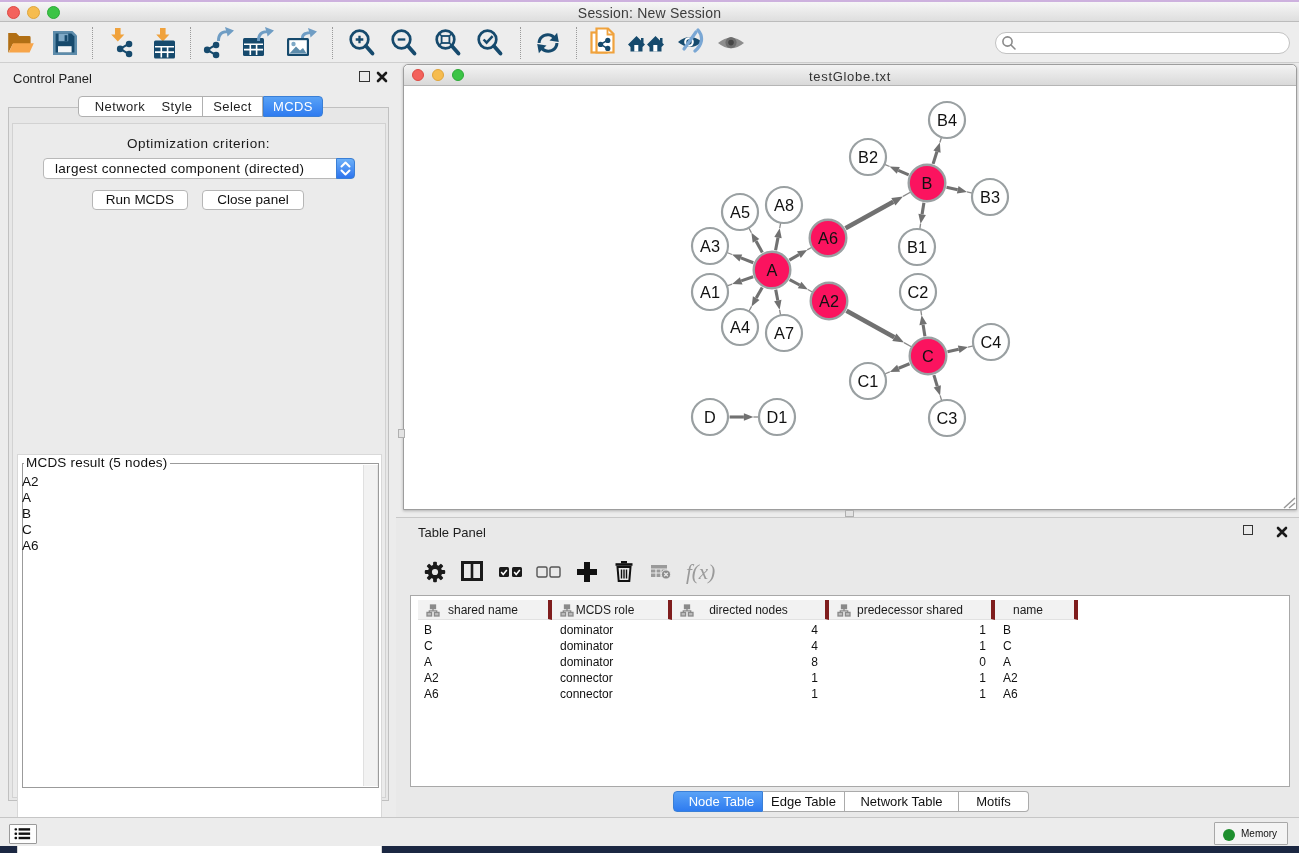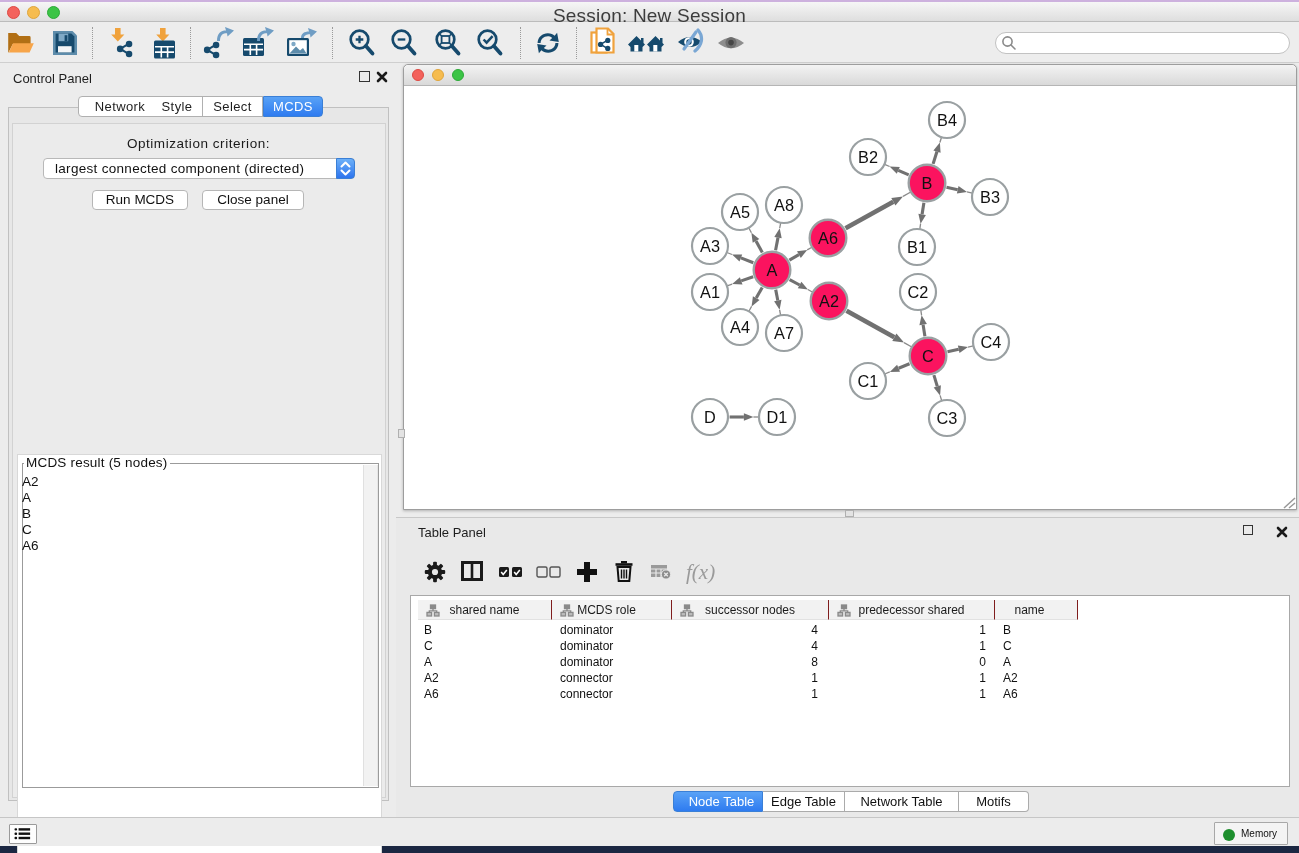--- a/index.html
+++ b/index.html
@@ -3,21 +3,21 @@
 <style>
 *{margin:0;padding:0;box-sizing:border-box;}
 html,body{width:1299px;height:853px;overflow:hidden;}
 body{font-family:"Liberation Sans",sans-serif;background:#ececec;position:relative;}
 .abs{position:absolute;}
 
 #topstrip{left:0;top:0;width:1299px;height:2px;background:#cdb1de;}
 #botstrip{left:0;top:846px;width:1299px;height:7px;background:#1b2742;}
 
 #titlebar{left:0;top:2px;width:1299px;height:20px;background:linear-gradient(#f6f6f6,#dedede);border-bottom:1px solid #bcbcbc;}
-#titletext{left:0;top:5px;width:1299px;text-align:center;font-size:19px;color:#3c3c3c;letter-spacing:0.2px;}
+#titletext{left:0;top:5px;width:1299px;text-align:center;font-size:14px;color:#3c3c3c;letter-spacing:0.2px;}
 .tl{width:13px;height:13px;border-radius:50%;top:6px;}
 
 #toolbar{left:0;top:22px;width:1299px;height:41px;background:#ededed;border-bottom:1px solid #cfcfcf;}
 .tsep{top:27px;width:1px;height:32px;border-left:1px dotted #9a9a9a;}
 #searchbox{left:995px;top:32px;width:295px;height:22px;background:#fff;border:1px solid #c2c2c2;border-radius:11px;}
 
 #cp-title{left:13px;top:71px;font-size:13px;color:#1e1e1e;}
 #cp-box{left:8px;top:107px;width:381px;height:694px;background:#e7e7e7;border:1px solid #c0c0c0;}
 #cp-inner{left:12px;top:123px;width:374px;height:675px;background:#ebebeb;border:1px solid #d2d2d2;}
 .tab{top:96px;height:21px;background:#fff;border:1px solid #b0b0b0;font-size:13px;color:#1e1e1e;text-align:center;line-height:19px;letter-spacing:0.4px;}
@@ -37,21 +37,21 @@
 #listbtn{left:9px;top:824px;width:28px;height:20px;background:#fdfdfd;border:1px solid #9a9a9a;border-radius:1px;}
 #membtn{left:1214px;top:822px;width:74px;height:23px;background:#f4f4f4;border:1px solid #a8a8a8;border-radius:1px;font-size:10px;color:#111;}
 
 #netwin{left:403px;top:64px;width:894px;height:446px;background:#fff;border:1px solid #9d9d9d;border-radius:5px 5px 0 0;box-shadow:0 1px 3px rgba(0,0,0,.25);}
 #nettitle{left:0;top:0;width:892px;height:21px;background:linear-gradient(#f3f3f3,#d9d9d9);border-bottom:1px solid #b5b5b5;border-radius:5px 5px 0 0;}
 #nettitletext{left:0;top:4px;width:892px;text-align:center;font-size:13px;color:#333;letter-spacing:0.7px;}
 
 #tp-area{left:396px;top:517px;width:903px;height:300px;background:#e9e9e9;border-top:1px solid #c8c8c8;}
 #tp-title{left:418px;top:525px;font-size:13px;color:#1e1e1e;}
 #tbl{left:410px;top:595px;width:880px;height:192px;background:#fff;border:1px solid #a8a8a8;}
-.hdrcell{top:4px;height:20px;background:#f2f2f2;border-right:1px solid #7f1d1d;border-bottom:1px solid #e2e2e2;font-size:12px;color:#1b1b1b;text-align:center;line-height:20px;}
+.hdrcell{top:4px;height:20px;background:#f2f2f2;border-right:4px solid #7f1d1d;border-bottom:1px solid #e2e2e2;font-size:12px;color:#1b1b1b;text-align:center;line-height:20px;}
 .rowtxt{font-size:12px;color:#111;}
 .btab{top:791px;height:21px;background:#fff;border:1px solid #ababab;font-size:13px;color:#111;text-align:center;line-height:19px;}
 #btab-node{background:linear-gradient(#59a2f6,#2e7bf0);color:#fff;border-color:#3a7fd6;padding-left:7px;}
 .phi{font-size:13px;color:#1e1e1e;}
 </style></head>
 <body>
 <div class="abs" id="topstrip"></div>
 <div class="abs" id="botstrip"></div>
 <div class="abs" id="titlebar"></div>
 <div class="abs" id="titletext">Session: New Session</div>
@@ -227,20 +227,21 @@
         <rect x="8.6" y="11.8" width="11.5" height="2.4"></rect>
       </g>
     </svg></div>
 <div class="abs" id="membtn">
     <span style="position:absolute;left:8px;top:5.5px;width:12px;height:12px;border-radius:50%;background:#1e8f2e;"></span>
     <span style="position:absolute;left:26px;top:4.5px;">Memory</span>
   </div>
 
 <div class="abs" id="netwin">
   <div class="abs" id="nettitle"></div>
+  <div class="abs" id="nettitletext">testGlobe.txt</div>
   <div class="abs tl" style="left:8px;top:4px;width:12px;height:12px;background:#f3625c;border:1px solid #dd4a44;"></div>
   <div class="abs tl" style="left:28px;top:4px;width:12px;height:12px;background:#f6bc4f;border:1px solid #e0a53b;"></div>
   <div class="abs tl" style="left:48px;top:4px;width:12px;height:12px;background:#3cc446;border:1px solid #2daa38;"></div>
   <svg class="abs" style="left:0;top:21px;" width="892" height="424" viewBox="0 0 892 424" font-family="Liberation Sans,sans-serif">
 <line x1="358.3" y1="166.5" x2="352.0" y2="155.0" stroke="#717171" stroke-width="3.1"></line>
 <line x1="347.4" y1="146.7" x2="344.7" y2="141.8" stroke="#8a8a8a" stroke-width="1.3"></line>
 <polygon points="347.4,146.7 355.3,153.1 348.7,156.8" fill="#717171"></polygon>
 <line x1="371.6" y1="164.3" x2="374.0" y2="151.5" stroke="#717171" stroke-width="3.1"></line>
 <line x1="375.7" y1="142.2" x2="376.7" y2="136.8" stroke="#8a8a8a" stroke-width="1.3"></line>
 <polygon points="375.7,142.2 377.7,152.2 370.3,150.9" fill="#717171"></polygon>
@@ -412,21 +413,21 @@
     </svg>
     <div class="abs hdrcell" style="left:141px;width:120px;padding-right:10px;">MCDS role</div>
     <svg class="abs" style="left:149px;top:8px;" width="14" height="13" viewBox="0 0 14 13">
       <g fill="none" stroke="#8a8a8a" stroke-width="1.3">
         <rect x="4.5" y="1" width="5" height="3.6" fill="#8a8a8a"></rect>
         <rect x="1" y="8.4" width="4.6" height="3.6" fill="#bbb"></rect>
         <rect x="8.4" y="8.4" width="4.6" height="3.6" fill="#bbb"></rect>
         <path d="M7 4.8 v2 M3.3 8.4 v-1.6 h7.4 v1.6"></path>
       </g>
     </svg>
-    <div class="abs hdrcell" style="left:261px;width:157px;">successor nodes</div>
+    <div class="abs hdrcell" style="left:261px;width:157px;">directed nodes</div>
     <svg class="abs" style="left:269px;top:8px;" width="14" height="13" viewBox="0 0 14 13">
       <g fill="none" stroke="#8a8a8a" stroke-width="1.3">
         <rect x="4.5" y="1" width="5" height="3.6" fill="#8a8a8a"></rect>
         <rect x="1" y="8.4" width="4.6" height="3.6" fill="#bbb"></rect>
         <rect x="8.4" y="8.4" width="4.6" height="3.6" fill="#bbb"></rect>
         <path d="M7 4.8 v2 M3.3 8.4 v-1.6 h7.4 v1.6"></path>
       </g>
     </svg>
     <div class="abs hdrcell" style="left:418px;width:166px;">predecessor shared</div>
     <svg class="abs" style="left:426px;top:8px;" width="14" height="13" viewBox="0 0 14 13">

